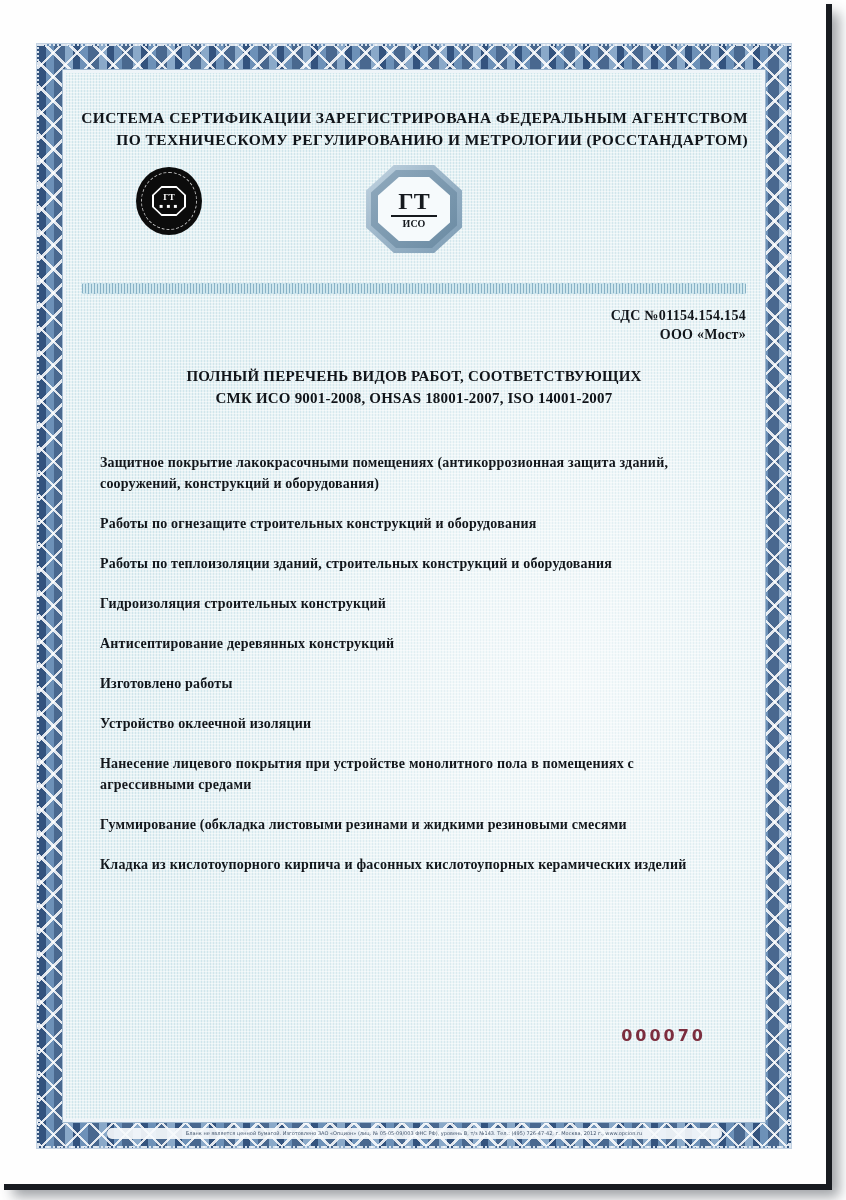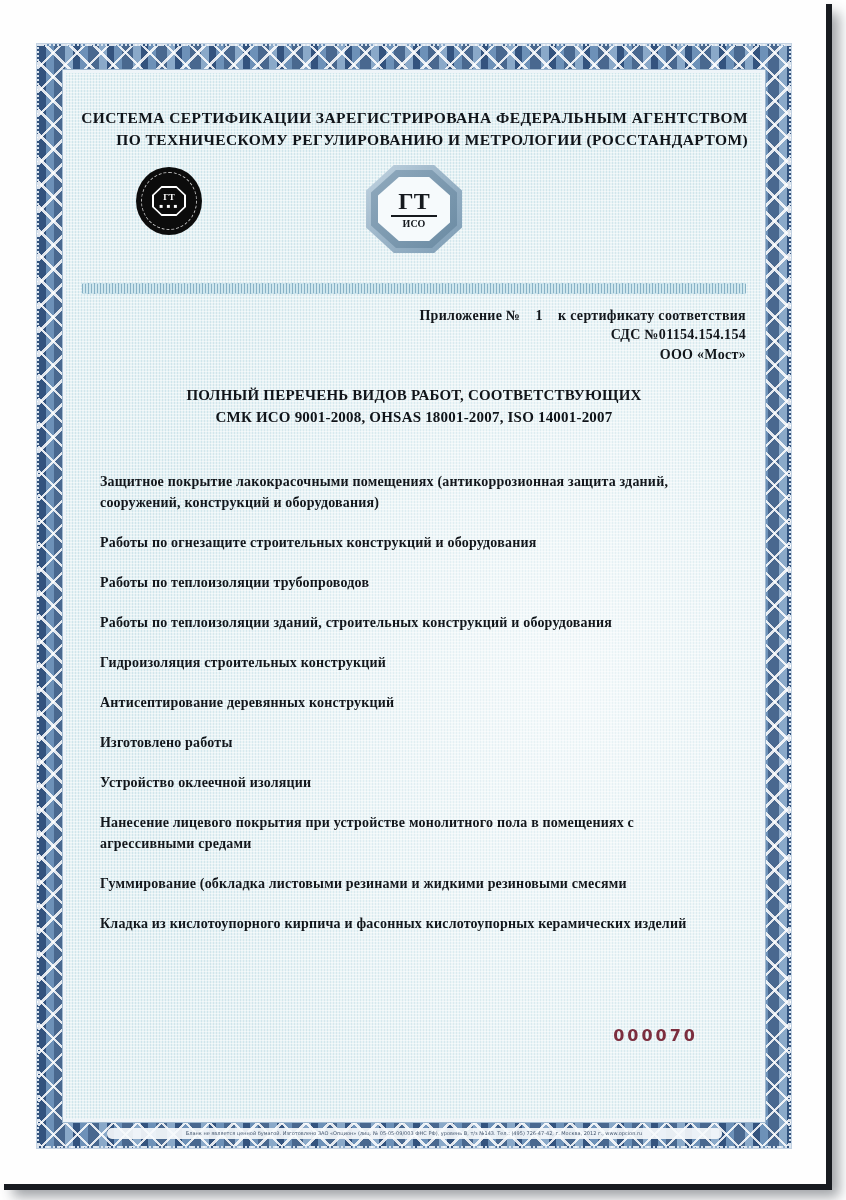--- a/index.html
+++ b/index.html
@@ -108,21 +108,21 @@
     font-size:15px; line-height:1.5; color:#101419; letter-spacing:.2px;
   }
 
   .worklist { margin-top:42px; padding:0 22px 0 20px; }
   .work-item {
     font-weight:bold; font-size:14px; line-height:21px; color:#12161b;
     margin-bottom:19px; letter-spacing:.2px;
   }
 
   .serial {
-    position:absolute; right:128px; top:1026px;
+    position:absolute; right:120px; top:1026px;
     font-family:"DejaVu Sans", sans-serif; font-weight:bold;
     font-size:16px; letter-spacing:3px; color:#7b2d3e;
   }
 
   .microtext {
     position:absolute; left:9%; right:9%; bottom:7px; height:11px;
     background:rgba(246,250,252,.92); border-radius:5px;
     font-family:"DejaVu Sans", sans-serif; font-size:5px; line-height:11px;
     color:#44566e; text-align:center; white-space:nowrap; overflow:hidden;
   }
@@ -156,34 +156,32 @@
             <div class="octlogo-in">
               <div class="octlogo-gt">ГТ</div>
               <div class="octlogo-iso">ИСО</div>
             </div>
           </div>
         </div>
 
         <div class="divider"></div>
 
         <div class="refblock">
-          <div>Приложение №&nbsp;&nbsp;&nbsp;&nbsp;1&nbsp;&nbsp;&nbsp;&nbsp;к сертификату соответствия</div>
           <div>СДС №01154.154.154</div>
           <div>ООО «Мост»</div>
         </div>
 
         <div class="title">
           <div>ПОЛНЫЙ ПЕРЕЧЕНЬ ВИДОВ РАБОТ, СООТВЕТСТВУЮЩИХ</div>
           <div>СМК ИСО 9001-2008, OHSAS 18001-2007, ISO 14001-2007</div>
         </div>
 
         <div class="worklist">
           <div class="work-item">Защитное покрытие лакокрасочными помещениях (антикоррозионная защита зданий, сооружений, конструкций и оборудования)</div>
           <div class="work-item">Работы по огнезащите строительных конструкций и оборудования</div>
-          <div class="work-item">Работы по теплоизоляции трубопроводов</div>
           <div class="work-item">Работы по теплоизоляции зданий, строительных конструкций и оборудования</div>
           <div class="work-item">Гидроизоляция строительных конструкций</div>
           <div class="work-item">Антисептирование деревянных конструкций</div>
           <div class="work-item">Изготовлено работы</div>
           <div class="work-item">Устройство оклеечной изоляции</div>
           <div class="work-item">Нанесение лицевого покрытия при устройстве монолитного пола в помещениях с агрессивными средами</div>
           <div class="work-item">Гуммирование (обкладка листовыми резинами и жидкими резиновыми смесями</div>
           <div class="work-item">Кладка из кислотоупорного кирпича и фасонных кислотоупорных керамических изделий</div>
         </div>
 

